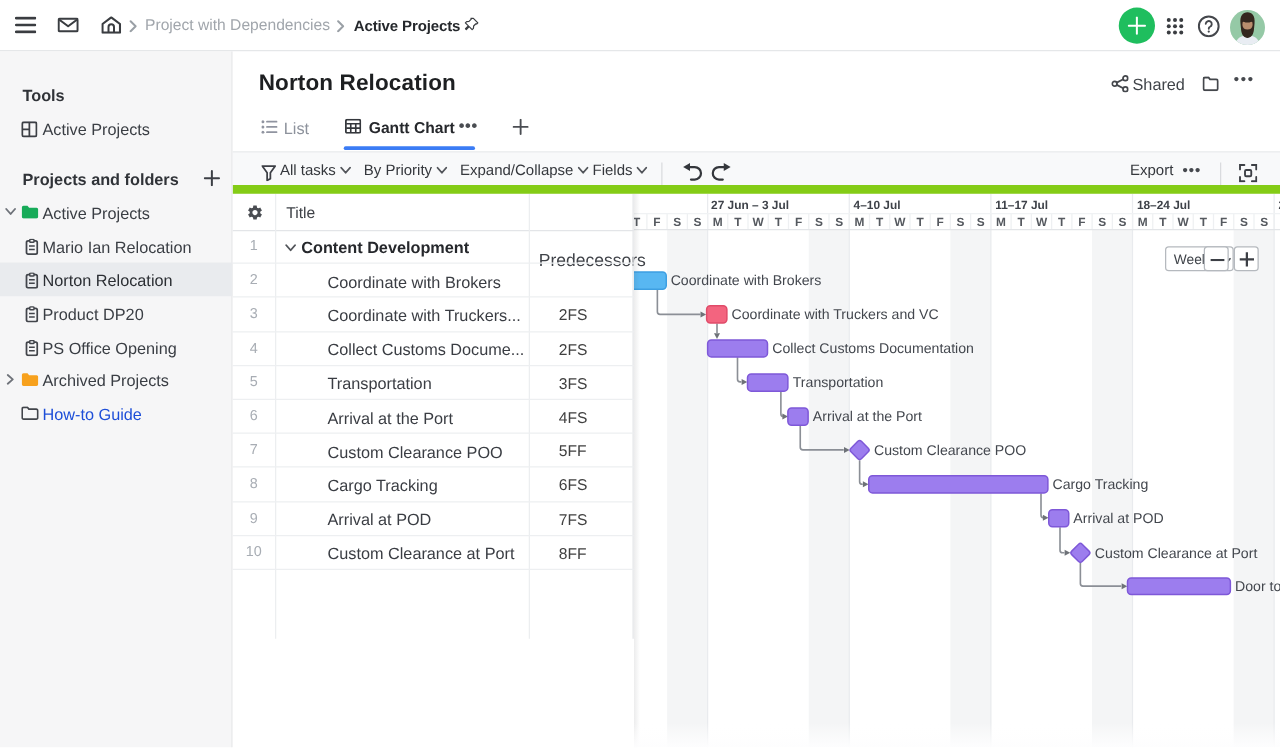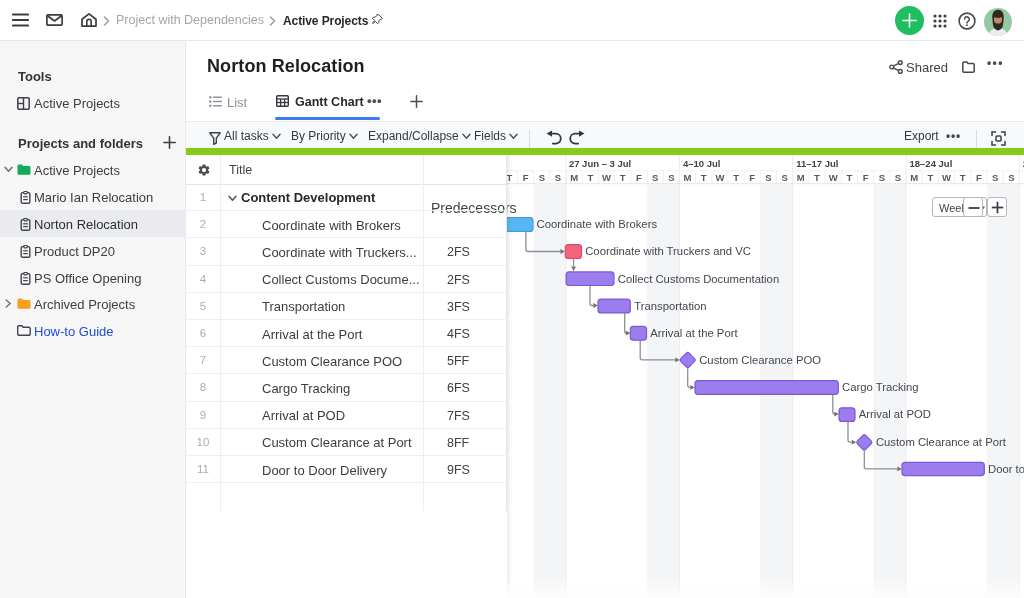--- a/index.html
+++ b/index.html
@@ -300,25 +300,20 @@
     </div>
   <div class="trow" style="top:246.6px;">
       <span class="num">9</span>
       <span class="ttl">Arrival at POD</span>
       <span class="prd">7FS</span>
     </div>
   <div class="trow" style="top:273.8px;">
       <span class="num">10</span>
       <span class="ttl">Custom Clearance at Port</span>
       <span class="prd">8FF</span>
-    </div>
-  <div class="trow" style="top:301px;">
-      <span class="num">11</span>
-      <span class="ttl">Door to Door Delivery</span>
-      <span class="prd">9FS</span>
     </div>
 </div>
 
 <div id="gantt" class="abs" style="left:507px;top:155px;width:517px;height:443px;background:#fff;overflow:hidden;z-index:4;">
 <svg width="517" height="443" viewBox="507 155 517 443">
   <defs>
     <linearGradient id="shadL" x1="0" y1="0" x2="1" y2="0">
       <stop offset="0" stop-color="rgba(60,64,70,0.10)"></stop>
           <stop offset="1" stop-color="rgba(60,64,70,0)"></stop>
     </linearGradient>

